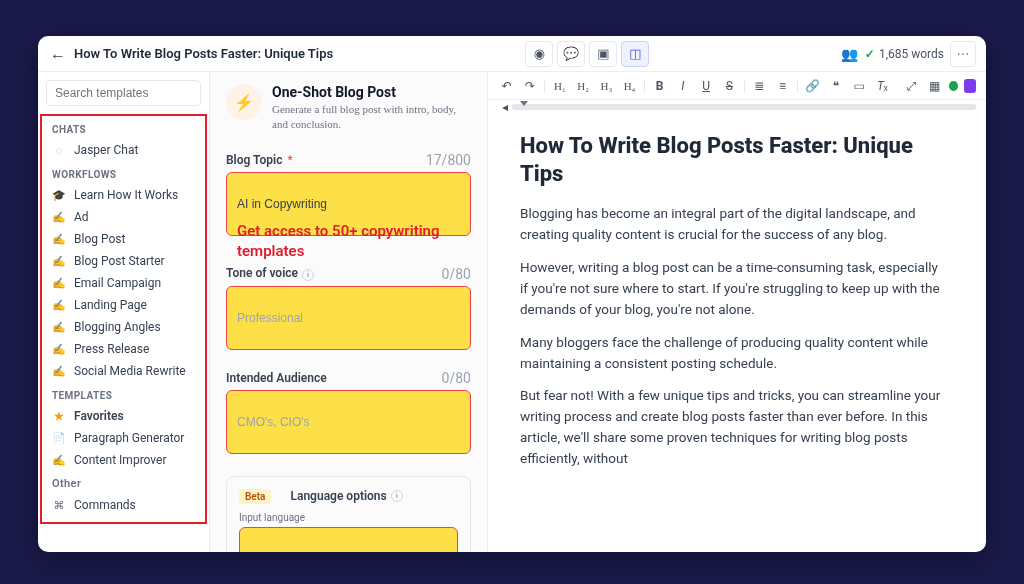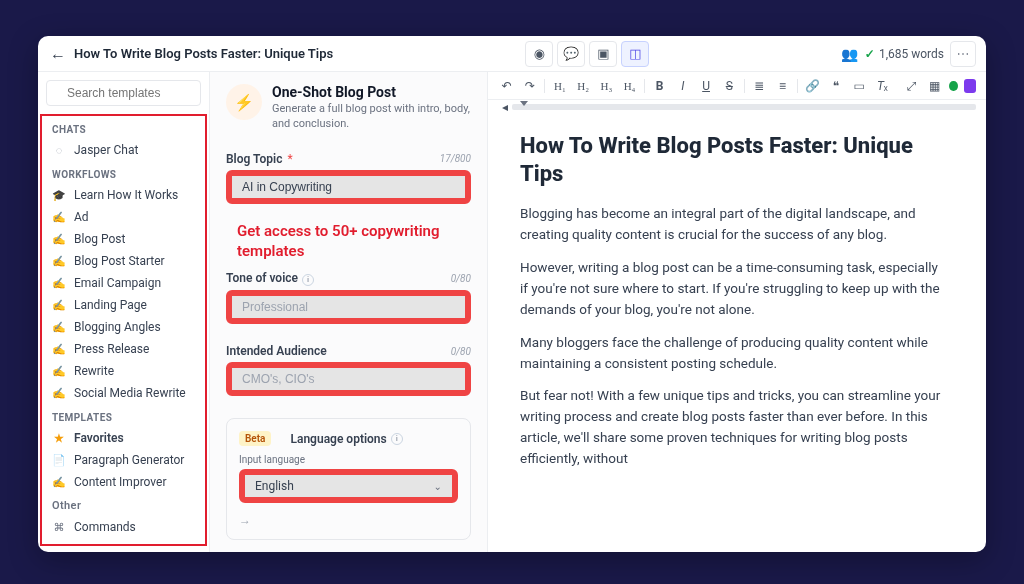--- a/index.html
+++ b/index.html
@@ -47,49 +47,49 @@
   .word-count .check { color:#16a34a; font-weight:bold; }
   .people-ic { color:#9ca3af; font-size:14px; }
   .dots-btn { width:26px; height:26px; border:1px solid #e5e7eb; border-radius:4px; display:flex;align-items:center;justify-content:center; color:#6b7280; cursor:pointer;}
   
   .body { flex:1; display:flex; overflow:hidden; }
   .sidebar {
     width: 172px; border-right:1px solid #eceef1; display:flex; flex-direction:column;
     overflow-y:auto;
   }
   .search-wrap { padding:8px; }
-  .search-input { width:100%; border:1px solid #e5e7eb; border-radius:4px; padding:5px 20px; font-size:12px; color:#6b7280;}
+  .search-input { width:100%; border:1px solid #e5e7eb; border-radius:4px; padding:5px 8px; font-size:12px; color:#6b7280;}
   .red-box { border:2px solid #e11d2e; margin:0 2px 0 2px; padding-bottom:6px;}
   .sec-h { font-size:10px; font-weight:700; letter-spacing:.4px; color:#6b7280; padding:8px 10px 4px;}
   .sb-item { display:flex; align-items:center; gap:8px; padding:4px 10px; font-size:12px; color:#374151; cursor:pointer;}
   .sb-ic { width:14px; height:14px; display:flex; align-items:center; justify-content:center; font-size:11px;}
   .ic-magic::before { content:"✍"; color:#f97316;}
   .ic-cap { color:#1f2937;}
   .ic-star { color:#f59e0b;}
   .ic-doc { color:#6b7280;}
   .ic-chat { color:#9ca3af;}
   
   .form-pane {
     width: 278px; border-right:1px solid #eceef1; background:#fbfbfc;
     display:flex; flex-direction:column; padding:12px 16px; gap:10px; overflow-y:auto;
     position:relative;
   }
   .tmpl-head { display:flex; gap:10px; }
   .tmpl-icon {
     width:36px; height:36px; border-radius:50%; background:#fff3e8; display:flex; align-items:center; justify-content:center; color:#f97316; font-size:16px; flex:0 0 auto;
   }
   .tmpl-title { font-size:14px; font-weight:700; color:#111827;}
-  .tmpl-desc { font-size:11px; color:#6b7280; line-height:1.35; margin-top:2px;}
+  .tmpl-desc { font-size:11px; color:#6b7280; line-height:1.35; margin-top:2px;font-family:Liberation Serif, serif;}
   .field { display:flex; flex-direction:column; gap:4px; margin-top:10px;}
   .field-head { display:flex; justify-content:space-between; align-items:center;}
   .field-label { font-size:12px; font-weight:600; color:#374151;}
   .field-label .req { color:#ef4444; font-weight:400; margin-left:2px;}
-  .field-count { font-size:10px; color:#9ca3af;font-style:italic;}
+  .field-count { font-size:14px; color:#9ca3af;}
   .finput, .fselect {
-    width:100%; border:6px solid #ef4444; border-radius:6px; padding:4px 10px; font-size:12px; background:#e5e5e5; color:#374151;
+    width:100%; border:1px solid #ef4444; border-radius:6px; padding:24px 10px; font-size:12px; background:#fde047; color:#374151;
   }
   .finput::placeholder { color:#9ca3af;}
   .info-ic { display:inline-block; width:12px; height:12px; border:1px solid #cbd5e1; border-radius:50%; font-size:8px; line-height:10px; text-align:center; color:#9ca3af; margin-left:4px;}
   .lang-box {
     border:1px solid #e5e7eb; border-radius:8px; padding:12px; margin-top:12px;
   }
   .beta-tag { background:#fef3c7; color:#b45309; font-size:10px; font-weight:600; padding:2px 6px; border-radius:4px; margin-right:19px;}
   .lang-title { font-size:12px; font-weight:600; color:#374151; display:flex; align-items:center;}
   .lang-sub { font-size:10px; color:#6b7280; margin:8px 0 4px;}
   .fselect { display:flex; justify-content:space-between; align-items:center; cursor:pointer;}
@@ -190,24 +190,20 @@
             <span class="sb-ic ic-magic"></span>
             <span>Landing Page</span>
           </div>
         <div class="sb-item">
             <span class="sb-ic ic-magic"></span>
             <span>Blogging Angles</span>
           </div>
         <div class="sb-item">
             <span class="sb-ic ic-magic"></span>
             <span>Press Release</span>
-          </div>
-        <div class="sb-item">
-            <span class="sb-ic ic-magic"></span>
-            <span>Rewrite</span>
           </div>
         <div class="sb-item">
             <span class="sb-ic ic-magic"></span>
             <span>Social Media Rewrite</span>
           </div>
 
         <div class="sec-h">TEMPLATES</div>
         <div class="sb-item" style="font-weight:600;">
             <span class="sb-ic ic-star">★</span>
             <span>Favorites</span>

